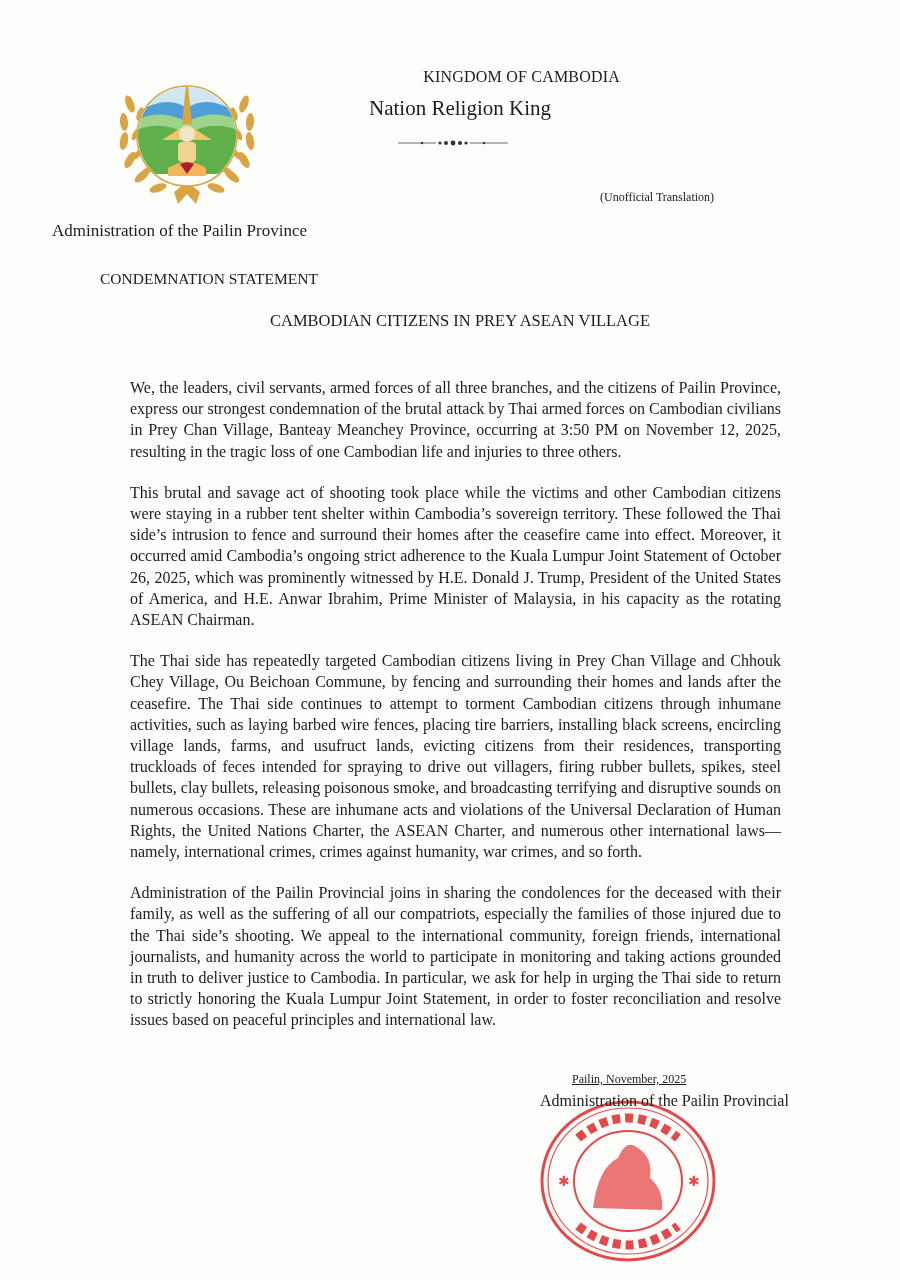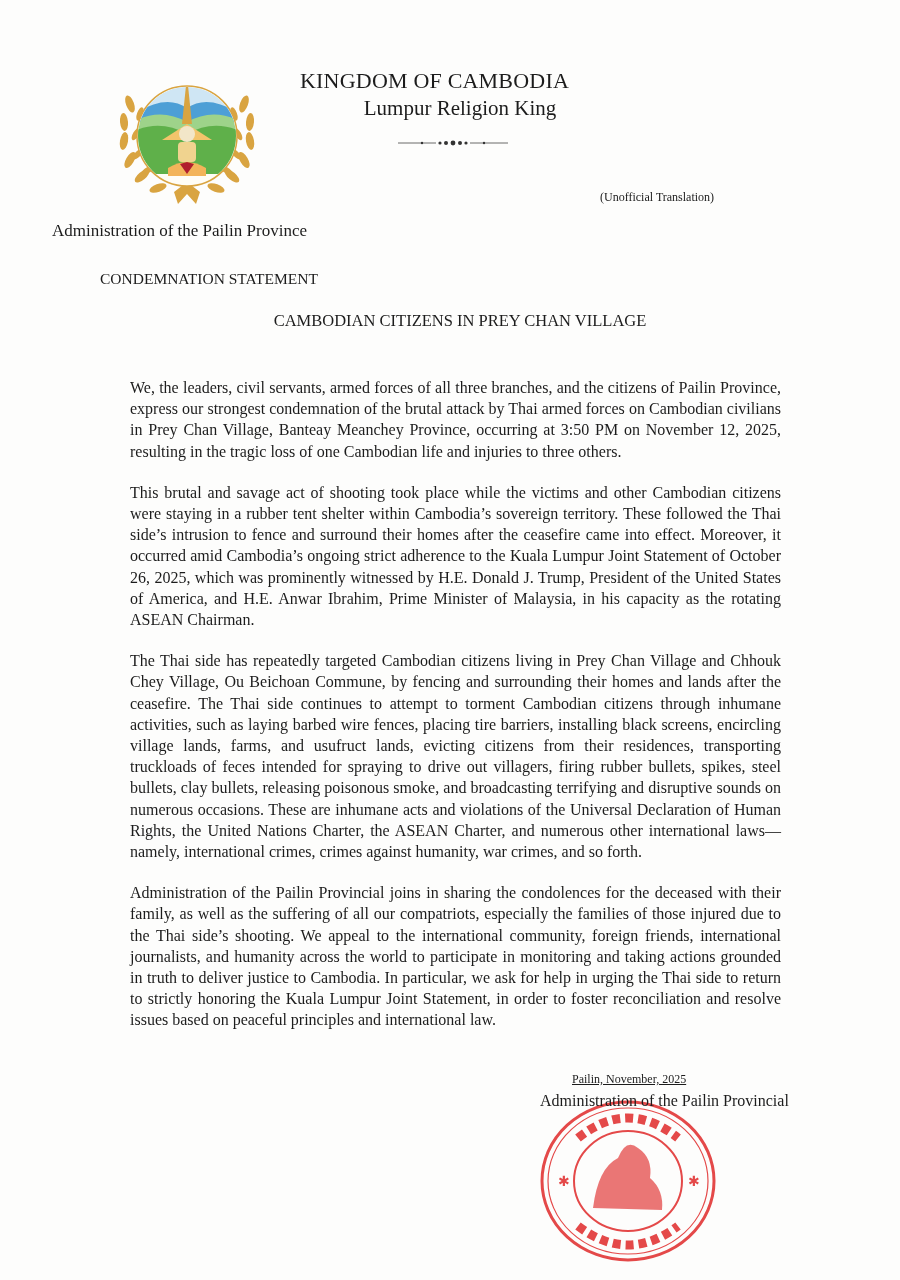--- a/index.html
+++ b/index.html
@@ -2,21 +2,21 @@
 <html><head>
   <meta charset="utf-8">
   <style>
     html, body { margin: 0; padding: 0; }
     body {
       width: 900px; height: 1280px; background: #fdfdfc; position: relative; overflow: hidden;
       font-family: "Liberation Serif", "DejaVu Serif", serif; color: #1c1c1c;
     }
     .abs { position: absolute; }
     .emblem { left: 112px; top: 64px; width: 150px; height: 150px; }
-    .title1 { left: 300px; top: 68px; width: 320px; text-align: left; font-size: 22px; letter-spacing: 0.2px; }
+    .title1 { left: 300px; top: 68px; width: 320px; text-align: right; font-size: 16px; letter-spacing: 0.2px; }
     .title2 { left: 300px; top: 96px; width: 320px; text-align: center; font-size: 21px; }
     .ornament { left: 398px; top: 138px; width: 110px; height: 10px; }
     .unofficial { left: 600px; top: 190px; width: 231px; text-align: left; font-size: 12px; }
     .admin { left: 52px; top: 221px; font-size: 17px; text-align: center; }
     .cond { left: 100px; top: 270px; width: 700px; font-size: 15.5px; }
     .headline { left: 100px; top: 310px; width: 720px; text-align: center; font-size: 16.5px; line-height: 21px; }
     .body-wrap { left: 130px; top: 377px; width: 651px; font-size: 16px; line-height: 21.2px; }
     .para { margin: 0 0 20px 0; text-align: justify; text-justify: inter-word; }
     .sig-date { left: 572px; top: 1072px; font-size: 12px; text-decoration: underline; }
     .sig-office { left: 504px; top: 1092px; font-size: 16px; margin-left: 36px; }
@@ -56,41 +56,41 @@
     <path d="M75 12 L80 60 L70 60 Z" fill="#d9a441"></path>
     <path d="M50 76 L75 60 L100 76 Z" fill="#f3c46b"></path>
     <circle cx="75" cy="70" r="8" fill="#f2e6c8"></circle>
     <rect x="66" y="78" width="18" height="20" rx="4" fill="#f0d38f"></rect>
     <path d="M56 104 Q75 92 94 104 L94 112 L56 112 Z" fill="#f3b45a"></path>
     <path d="M68 100 L75 98 L82 100 L75 110 Z" fill="#b01e2e"></path>
   </g>
 </svg>
 
 <div class="abs title1">KINGDOM OF CAMBODIA</div>
-<div class="abs title2">Lumpur Religion King</div>
+<div class="abs title2">Nation Religion King</div>
 <svg class="abs ornament" viewBox="0 0 110 10">
   <line x1="0" y1="5" x2="38" y2="5" stroke="#444" stroke-width="0.8"></line>
   <line x1="72" y1="5" x2="110" y2="5" stroke="#444" stroke-width="0.8"></line>
   <circle cx="24" cy="5" r="1.2" fill="#333"></circle>
     <circle cx="86" cy="5" r="1.2" fill="#333"></circle>
   <g fill="#333">
       <circle cx="42" cy="5" r="1.6"></circle>
       <circle cx="48" cy="5" r="2"></circle>
       <circle cx="55" cy="5" r="2.4"></circle>
       <circle cx="62" cy="5" r="2"></circle>
       <circle cx="68" cy="5" r="1.6"></circle>
     </g>
 </svg>
 
 <div class="abs unofficial">(Unofficial Translation)</div>
 <div class="abs admin">Administration of the Pailin Province</div>
 
 <div class="abs cond">CONDEMNATION STATEMENT</div>
 <div class="abs headline">
-  <div>CAMBODIAN CITIZENS IN PREY CHAN VILLAGE</div>
+  <div>CAMBODIAN CITIZENS IN PREY ASEAN VILLAGE</div>
 </div>
 
 <div class="abs body-wrap">
   <p class="para">We, the leaders, civil servants, armed forces of all three branches, and the citizens of Pailin Province, express our strongest condemnation of the brutal attack by Thai armed forces on Cambodian civilians in Prey Chan Village, Banteay Meanchey Province, occurring at 3:50 PM on November 12, 2025, resulting in the tragic loss of one Cambodian life and injuries to three others.</p>
   <p class="para">This brutal and savage act of shooting took place while the victims and other Cambodian citizens were staying in a rubber tent shelter within Cambodia’s sovereign territory. These followed the Thai side’s intrusion to fence and surround their homes after the ceasefire came into effect. Moreover, it occurred amid Cambodia’s ongoing strict adherence to the Kuala Lumpur Joint Statement of October 26, 2025, which was prominently witnessed by H.E. Donald J. Trump, President of the United States of America, and H.E. Anwar Ibrahim, Prime Minister of Malaysia, in his capacity as the rotating ASEAN Chairman.</p>
   <p class="para">The Thai side has repeatedly targeted Cambodian citizens living in Prey Chan Village and Chhouk Chey Village, Ou Beichoan Commune, by fencing and surrounding their homes and lands after the ceasefire. The Thai side continues to attempt to torment Cambodian citizens through inhumane activities, such as laying barbed wire fences, placing tire barriers, installing black screens, encircling village lands, farms, and usufruct lands, evicting citizens from their residences, transporting truckloads of feces intended for spraying to drive out villagers, firing rubber bullets, spikes, steel bullets, clay bullets, releasing poisonous smoke, and broadcasting terrifying and disruptive sounds on numerous occasions. These are inhumane acts and violations of the Universal Declaration of Human Rights, the United Nations Charter, the ASEAN Charter, and numerous other international laws—namely, international crimes, crimes against humanity, war crimes, and so forth.</p>
   <p class="para">Administration of the Pailin Provincial joins in sharing the condolences for the deceased with their family, as well as the suffering of all our compatriots, especially the families of those injured due to the Thai side’s shooting. We appeal to the international community, foreign friends, international journalists, and humanity across the world to participate in monitoring and taking actions grounded in truth to deliver justice to Cambodia. In particular, we ask for help in urging the Thai side to return to strictly honoring the Kuala Lumpur Joint Statement, in order to foster reconciliation and resolve issues based on peaceful principles and international law.</p>
 </div>
 
 <svg class="abs seal" viewBox="0 0 180 166">

